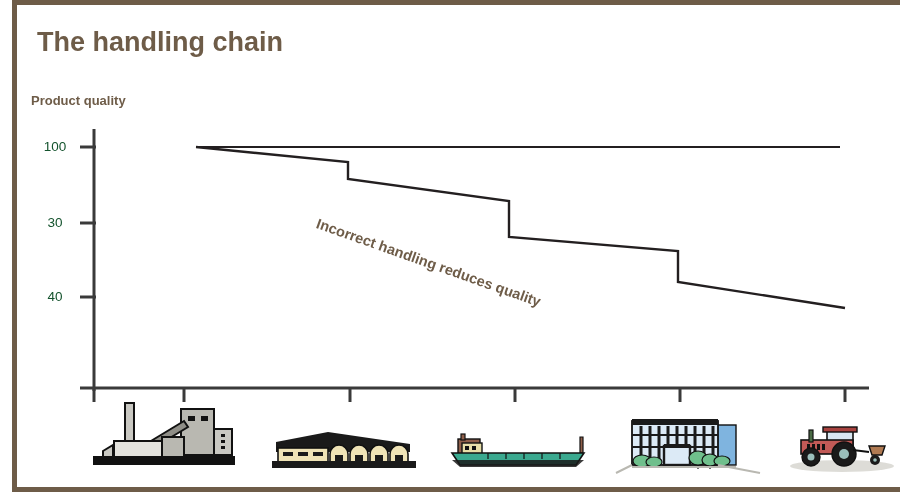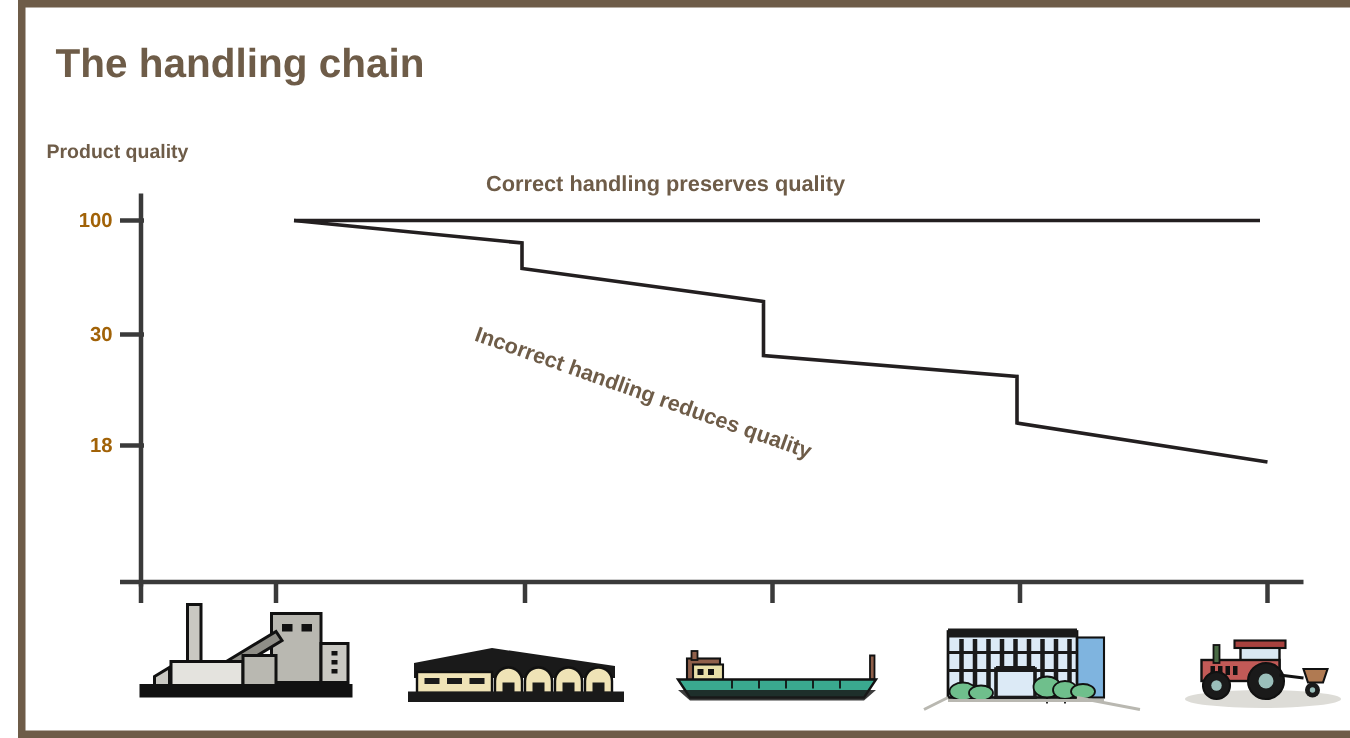--- a/index.html
+++ b/index.html
@@ -8,22 +8,22 @@
 
   #slide{position:relative;width:900px;height:492px;box-sizing:border-box;
          background:#ffffff;border:5px solid #6e5c48;margin-left:12px;}
 
   #title{position:absolute;left:20px;top:22px;font-size:27px;font-weight:bold;
          color:#6e5c48;letter-spacing:0px;white-space:nowrap;}
 
   #ylabel{position:absolute;left:14px;top:88px;font-size:13px;font-weight:bold;
           color:#6e5c48;white-space:nowrap;}
 
-  .ytick-label{position:absolute;font-size:13.5px;font-weight:bold;color:#a16207;
-               text-align:right;width:40px;}
+  .ytick-label{position:absolute;font-size:13.5px;font-weight:normal;color:#14532d;
+               text-align:center;width:40px;}
 
   #plot{position:absolute;left:0;top:0;width:890px;height:482px;}
 
   .ann{position:absolute;font-size:14.5px;font-weight:bold;color:#6e5c48;
        white-space:nowrap;}
   #ann-correct{left:307px;top:110px;}
   #ann-incorrect{left:300px;top:210px;transform-origin:0 50%;
                  transform:rotate(19.5deg);}
 
   .icon-wrap{position:absolute;}
@@ -33,21 +33,21 @@
 <body>
 
 <div id="slide">
 
   <div id="title">The handling chain</div>
 
   <div id="ylabel">Product quality</div>
 
   <div class="ytick-label" style="left:18px;top:134px;">100</div>
   <div class="ytick-label" style="left:18px;top:210px;">30</div>
-  <div class="ytick-label" style="left:18px;top:284px;">18</div>
+  <div class="ytick-label" style="left:18px;top:284px;">40</div>
 
   <svg id="plot" viewBox="0 0 890 482">
     <g>
       <line x1="77" y1="124" x2="77" y2="386" stroke="#3a3a3a" stroke-width="3"></line>
       <line x1="63" y1="383" x2="852" y2="383" stroke="#3a3a3a" stroke-width="3"></line>
     </g>
     <g>
       <line x1="63" y1="142" x2="79" y2="142" stroke="#3a3a3a" stroke-width="3"></line>
       <line x1="63" y1="218" x2="79" y2="218" stroke="#3a3a3a" stroke-width="3"></line>
       <line x1="63" y1="292" x2="79" y2="292" stroke="#3a3a3a" stroke-width="3"></line>
@@ -59,21 +59,20 @@
       <line x1="498" y1="383" x2="498" y2="397" stroke="#3a3a3a" stroke-width="3"></line>
       <line x1="663" y1="383" x2="663" y2="397" stroke="#3a3a3a" stroke-width="3"></line>
       <line x1="828" y1="383" x2="828" y2="397" stroke="#3a3a3a" stroke-width="3"></line>
     </g>
 
     <polyline points="179,142 823,142" fill="none" stroke="#231f20" stroke-width="2.2"></polyline>
 
     <polyline points="179,142 331,157 331,174 492,196 492,232 661,246 661,277 828,303" fill="none" stroke="#231f20" stroke-width="2.4" stroke-linejoin="miter"></polyline>
   </svg>
 
-  <div class="ann" id="ann-correct">Correct handling preserves quality</div>
   <div class="ann" id="ann-incorrect">Incorrect handling reduces quality</div>
 
   <div class="icon-wrap" style="left:72px;top:396px;">
     <svg width="150" height="72" viewBox="0 0 150 72">
       <rect x="36" y="2" width="9" height="52" fill="#c9c8c2" stroke="#111" stroke-width="2"></rect>
       <rect x="92" y="8" width="33" height="46" fill="#b9b8b1" stroke="#111" stroke-width="2"></rect>
       <rect x="99" y="15" width="7" height="5" fill="#111"></rect>
       <rect x="112" y="15" width="7" height="5" fill="#111"></rect>
       <polygon points="52,46 95,20 99,26 56,52" fill="#8f8e87" stroke="#111" stroke-width="2"></polygon>
       <rect x="125" y="28" width="18" height="26" fill="#c9c8c2" stroke="#111" stroke-width="2"></rect>

